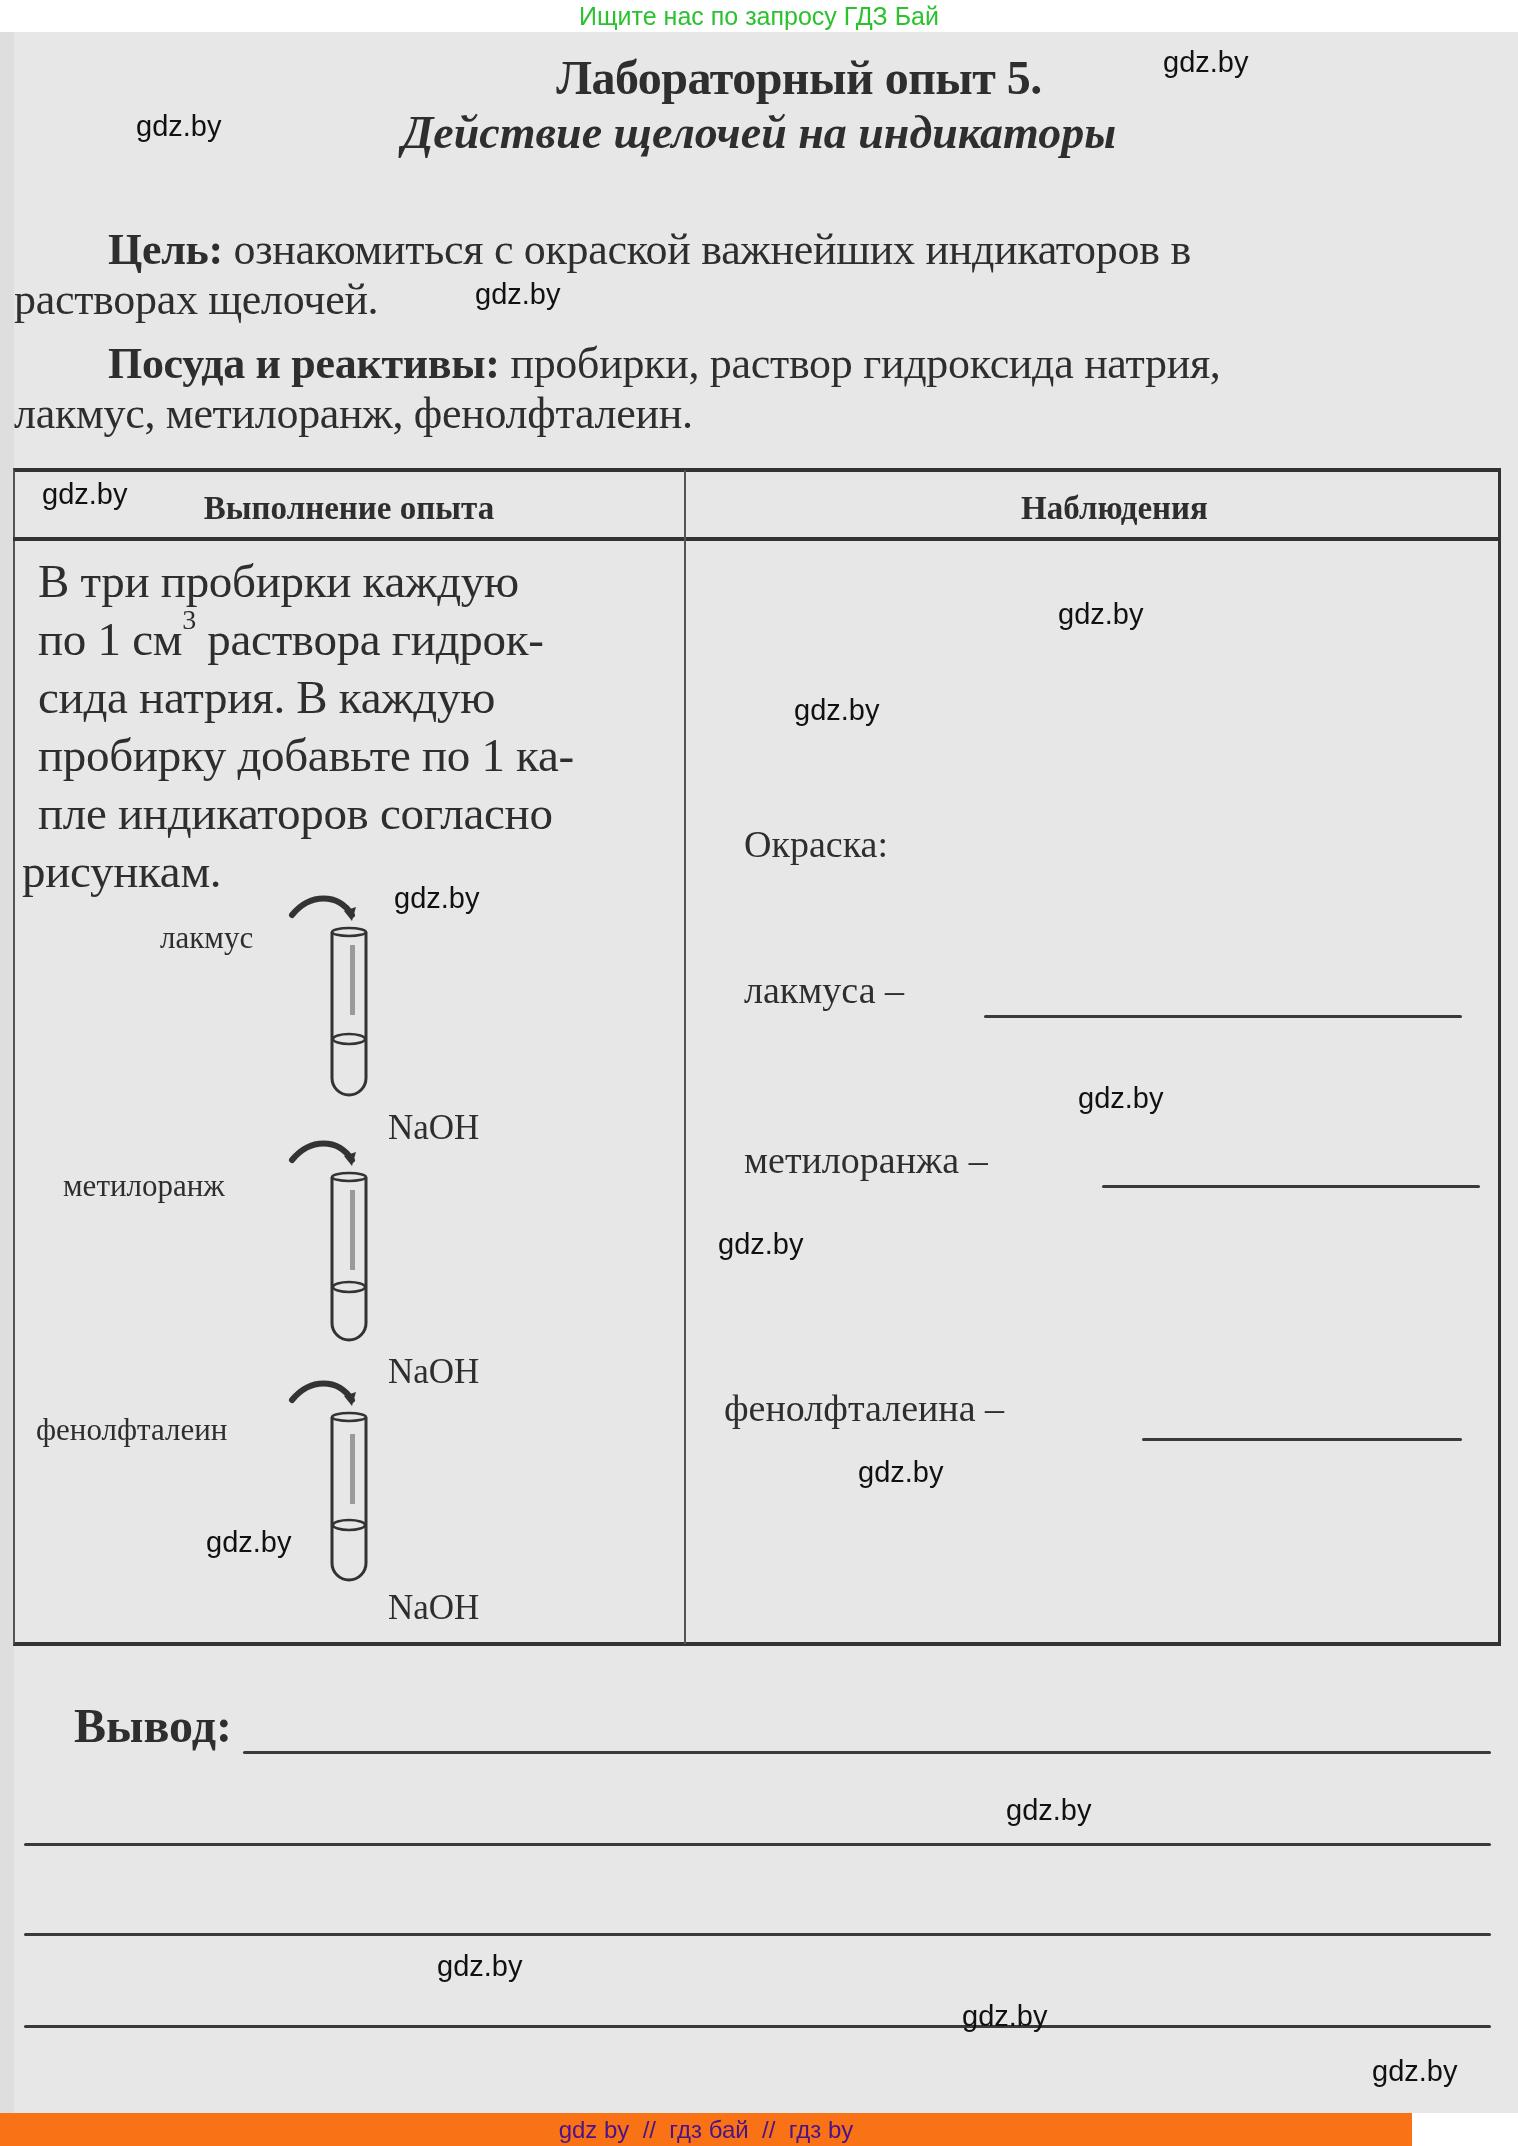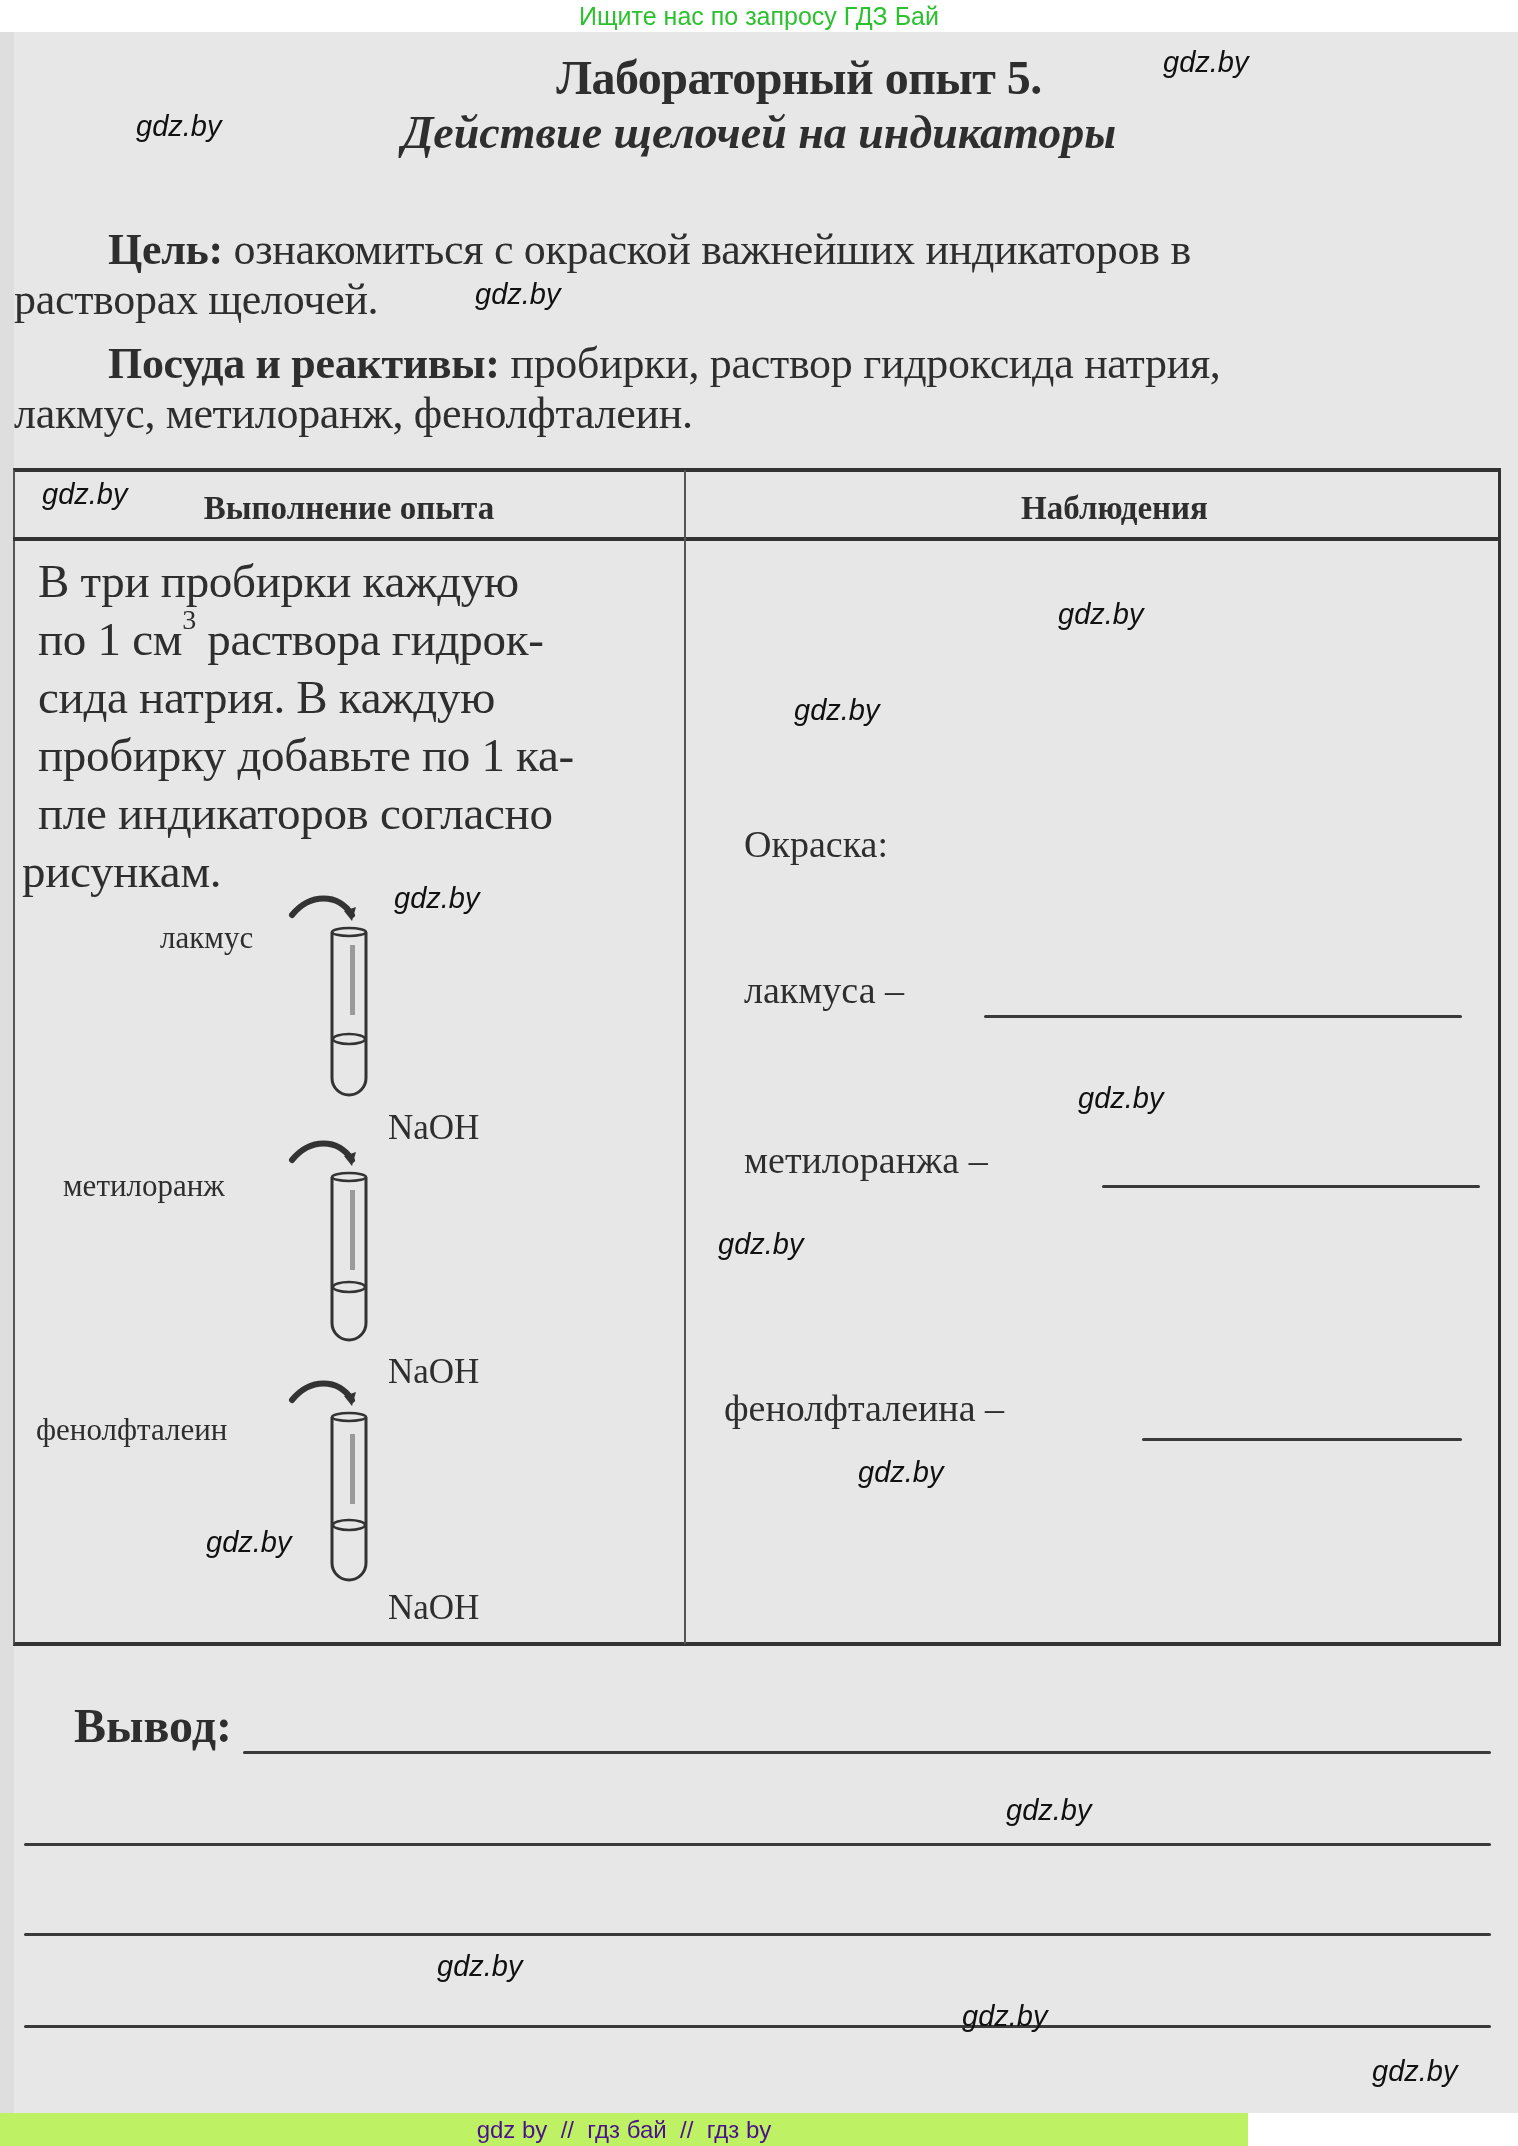--- a/index.html
+++ b/index.html
@@ -17,22 +17,22 @@
   }
   .page {
     position: absolute; left: 0; top: 32px; width: 1518px; height: 2081px;
     background: #e7e7e7;
   }
   .page-edge {
     position: absolute; left: 0; top: 32px; width: 14px; height: 2081px;
     background: #dedede;
   }
   .footer {
-    position: absolute; left: 0; top: 2113px; width: 1248px; height: 33px;
-    background: #bef264; text-align: center;
+    position: absolute; left: 0; top: 2113px; width: 1412px; height: 33px;
+    background: #f97316; text-align: center;
     font-family: "Liberation Sans", "DejaVu Sans", sans-serif;
     font-size: 24px; line-height: 33px; color: #4b1389; white-space: pre;
   }
   .abs { position: absolute; white-space: nowrap; }
   .title {
     left: 0; width: 1518px; text-align: center; top: 50px;
     font-size: 48px; font-weight: bold; letter-spacing: -0.5px; padding-left: 40px;
   }
   .subtitle {
     left: 0; width: 1518px; text-align: center; top: 106px;
@@ -54,21 +54,21 @@
   }
   .th { font-size: 33px; font-weight: bold; top: 490px; text-align: center; }
   .body-text { font-size: 47px; line-height: 73px; letter-spacing: -0.3px; }
   .sup { font-size: 28px; position: relative; top: -26px; }
   .label { font-size: 31px; }
   .naoh { font-size: 35px; }
   .obs { font-size: 38px; }
   .blank { position: absolute; height: 3px; background: #3a3a3a; border-radius: 2px; }
   .wm {
     position: absolute; font-family: "Liberation Sans", "DejaVu Sans", sans-serif;
-    font-size: 29px; color: #111; white-space: nowrap; font-style: italic;
+    font-size: 29px; color: #111; white-space: nowrap;
   }
   .vyvod { font-size: 48px; font-weight: bold; }
   svg.tube { position: absolute; overflow: visible; }
 </style>
 </head>
 <body>
 
 <div class="banner">Ищите нас по запросу ГДЗ Бай</div>
 <div class="page"></div>
 <div class="page-edge"></div>

